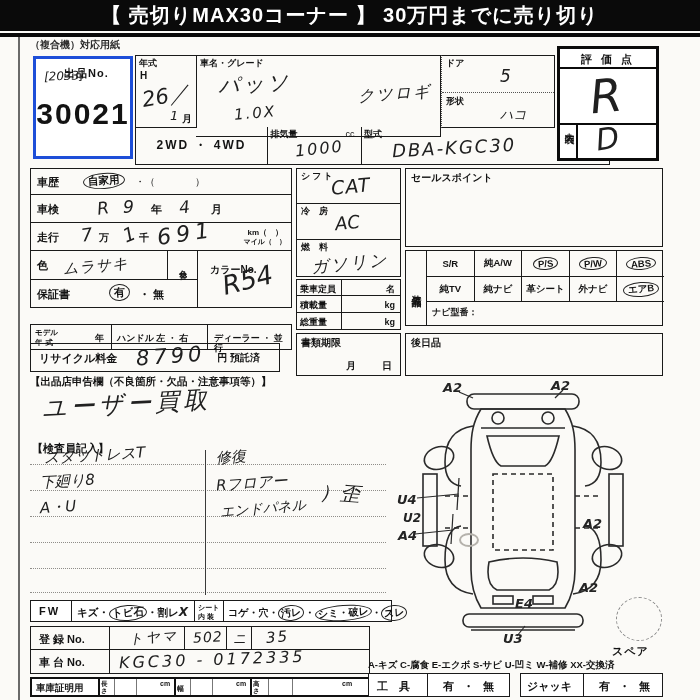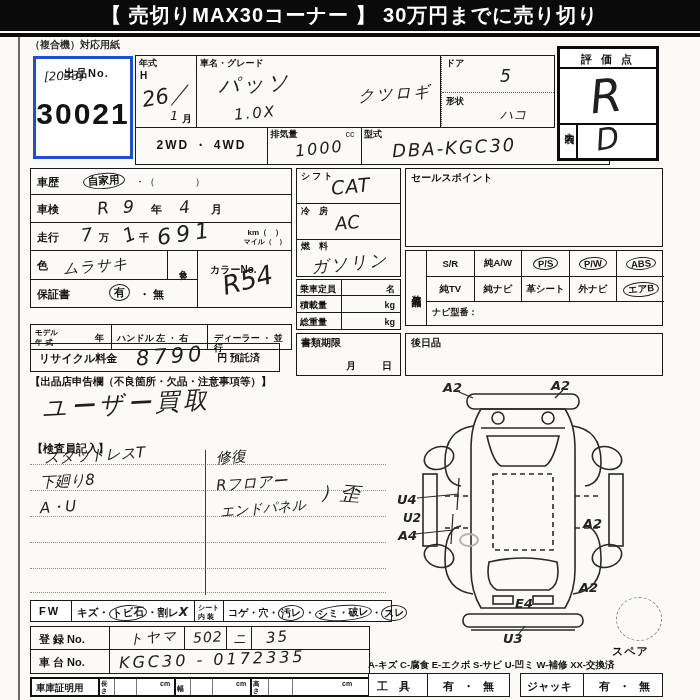--- a/index.html
+++ b/index.html
@@ -40,21 +40,21 @@
   </div>
 
   <div class="abs b" style="left:135px;top:55px;width:62px;height:73px;">
     <span class="abs lbl" style="left:3px;top:2px;">年式</span>
     <span class="abs lbl10" style="left:4px;top:14px;">H</span>
     <span class="abs hand" style="left:6px;top:26px;font-size:21px;transform:rotate(-10deg);">26／</span>
     <span class="abs hand" style="left:34px;top:52px;font-size:13px;">1</span>
     <span class="abs lbl10" style="right:4px;bottom:3px;">月</span>
   </div>
 
-  <div class="abs b" style="left:196px;top:55px;width:245px;height:73px;border-left:none;">
+  <div class="abs b" style="left:196px;top:55px;width:245px;height:82px;border-left:none;">
     <span class="abs lbl" style="left:4px;top:2px;">車名・グレード</span>
     <span class="abs hand" style="left:22px;top:14px;font-size:21px;transform:rotate(-3deg);letter-spacing:3px;">パッソ</span>
     <span class="abs hand" style="left:162px;top:28px;font-size:16px;transform:rotate(-4deg);letter-spacing:2px;">クツロギ</span>
     <span class="abs hand" style="left:38px;top:48px;font-size:15px;transform:rotate(-5deg);letter-spacing:2px;">1.0X</span>
   </div>
 
   <div class="abs" style="left:441px;top:55px;width:114px;height:73px;border-top:1.5px solid #1a1a1a;border-right:1.5px solid #1a1a1a;border-bottom:1.5px solid #1a1a1a;border-left:1.5px dotted #555;box-sizing:border-box;">
     <span class="abs lbl" style="left:4px;top:2px;">ドア</span>
     <span class="abs hand" style="left:58px;top:10px;font-size:17px;">5</span>
     <div class="abs" style="left:0;top:36px;width:100%;border-top:1.5px dotted #555;"></div>
@@ -127,21 +127,21 @@
 
   <div class="abs b" style="left:296px;top:168px;width:105px;height:36px;">
     <span class="abs lbl" style="left:4px;top:2px;letter-spacing:2px;">シフト</span>
     <span class="abs hand" style="left:34px;top:6px;font-size:19px;transform:rotate(-5deg);letter-spacing:1px;">CAT</span>
   </div>
   <div class="abs b" style="left:296px;top:204px;width:105px;height:36px;border-top:none;">
     <span class="abs lbl" style="left:4px;top:2px;">冷　房</span>
     <span class="abs hand" style="left:38px;top:8px;font-size:18px;transform:rotate(-6deg);">AC</span>
   </div>
   <div class="abs b" style="left:296px;top:240px;width:105px;height:37px;border-top:none;">
-    <span class="abs lbl" style="left:4px;top:2px;font-family:Liberation Mono, monospace;">燃　料</span>
+    <span class="abs lbl" style="left:4px;top:2px;">燃　料</span>
     <span class="abs hand" style="left:14px;top:12px;font-size:17px;transform:rotate(-6deg);letter-spacing:2px;">ガソリン</span>
   </div>
   <div class="abs b" style="left:296px;top:279px;width:105px;height:17px;">
     <span class="abs lbl" style="left:3px;top:4px;">乗車定員</span>
     <span class="abs lbl" style="right:5px;top:4px;">名</span>
     <div class="abs" style="left:44px;top:0;height:100%;border-left:1.5px solid #1a1a1a;"></div>
   </div>
   <div class="abs b" style="left:296px;top:296px;width:105px;height:17px;border-top:none;">
     <span class="abs lbl" style="left:3px;top:4px;">積載量</span>
     <span class="abs lbl" style="right:5px;top:4px;">kg</span>

